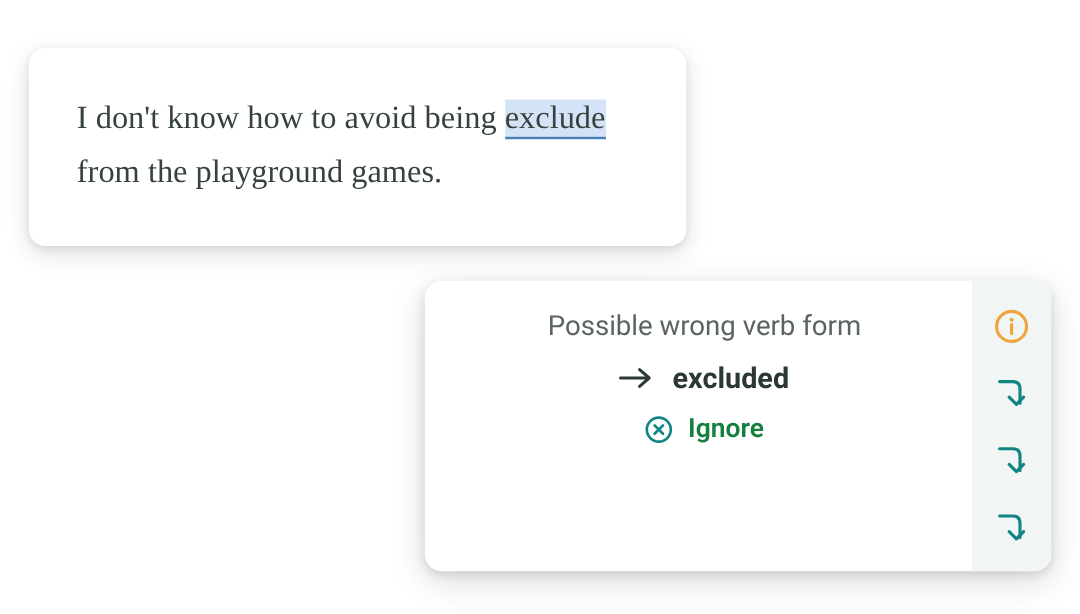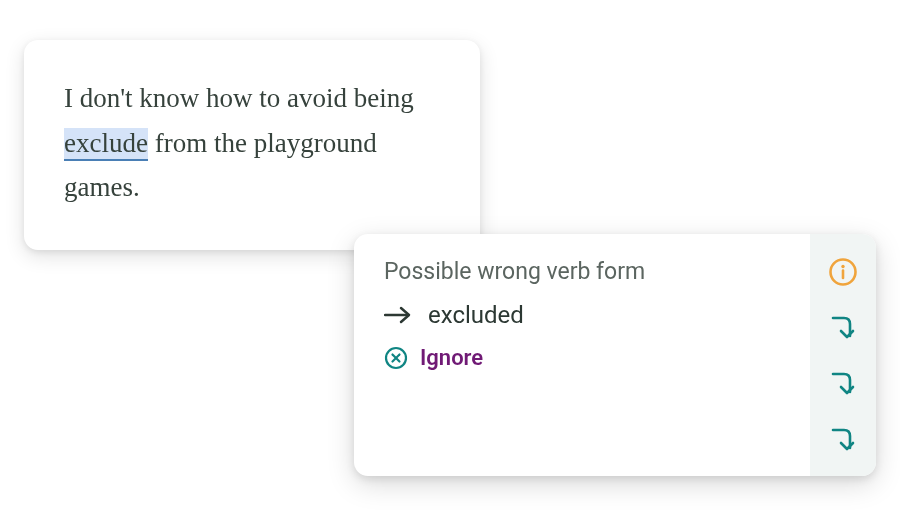--- a/index.html
+++ b/index.html
@@ -7,21 +7,21 @@
     width: 900px;
     height: 512px;
     font-family: Georgia, 'Times New Roman', serif;
     position: relative;
     background: transparent;
   }
   .text-card {
     position: absolute;
     left: 24px;
     top: 40px;
-    width: 456px;
+    width: 548px;
     background: #fff;
     border-radius: 14px;
     box-shadow: 0 6px 20px rgba(0,0,0,0.12), 0 2px 6px rgba(0,0,0,0.08);
     padding: 36px 40px 40px 40px;
   }
   .sentence {
     font-size: 27px;
     line-height: 1.65;
     color: #36423C;
     font-family: Georgia, 'Times New Roman', serif;
@@ -42,42 +42,43 @@
     display: flex;
     font-family: -apple-system, BlinkMacSystemFont, "Segoe UI", Roboto, sans-serif;
     overflow: hidden;
   }
   .popup-main {
     flex: 1;
     padding: 24px 20px 22px 30px;
     display: flex;
     flex-direction: column;
     gap: 16px;
+    align-items: center;
   }
   .popup-title {
     font-size: 23px;
     color: #5B6560;
     font-weight: 400;
   }
   .suggestion-row {
     display: flex;
     align-items: center;
     gap: 16px;
     cursor: pointer;
   }
   .suggestion-text {
     font-size: 24px;
     color: #2C3833;
-    font-weight: 400;
+    font-weight: 700;
   }
   .action-row {
     display: flex;
     align-items: center;
     gap: 12px;
-    color: #701a75;
+    color: #15803d;
     cursor: pointer;
   }
   .action-label {
     font-size: 22px;
     font-weight: 600;
   }
   .popup-side {
     width: 66px;
     background: #F1F5F4;
     display: flex;

